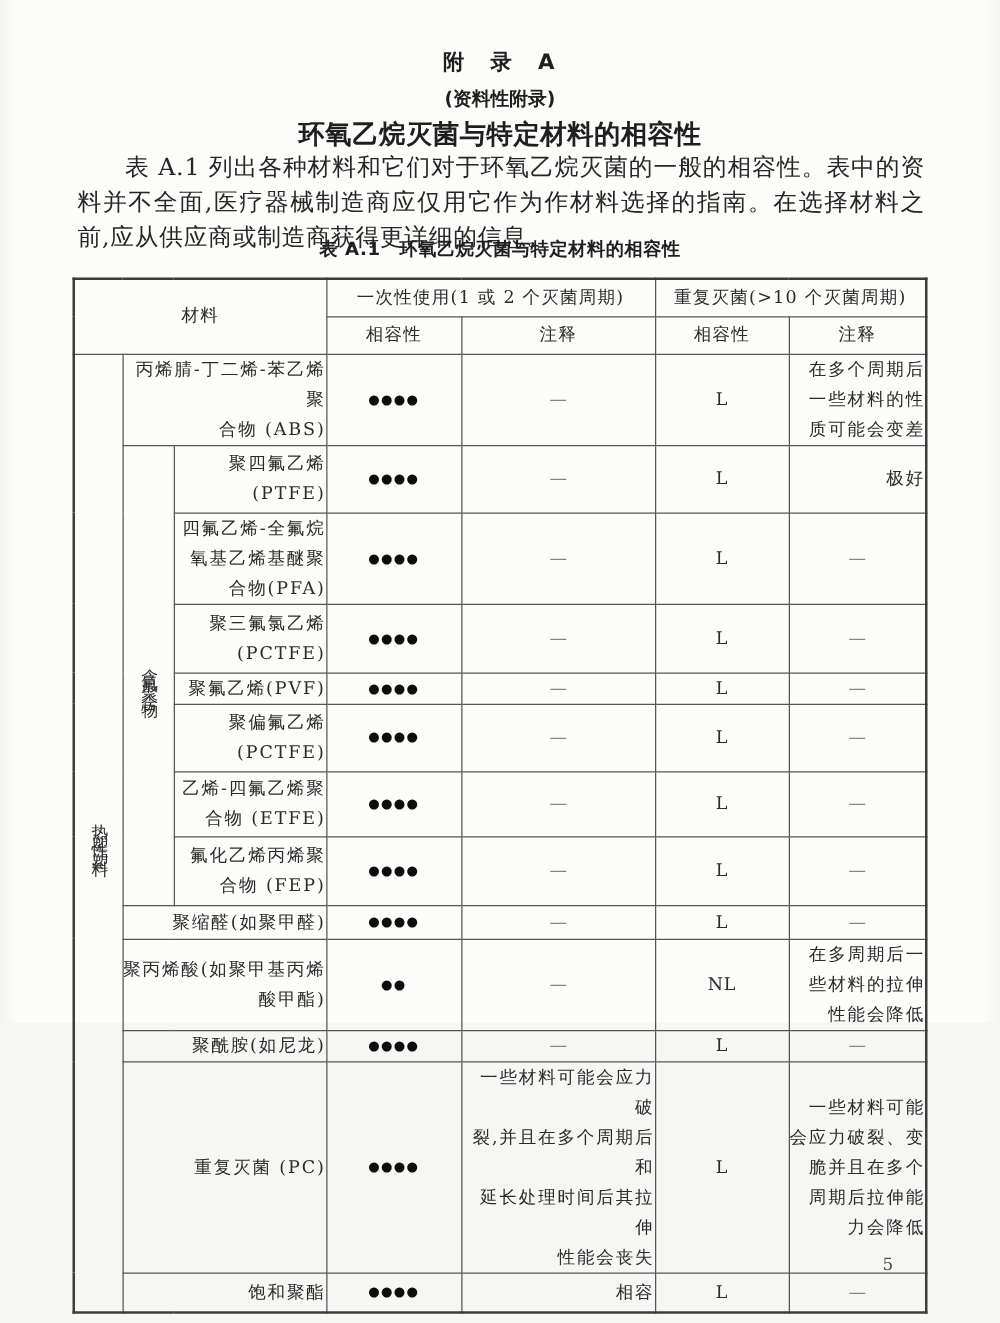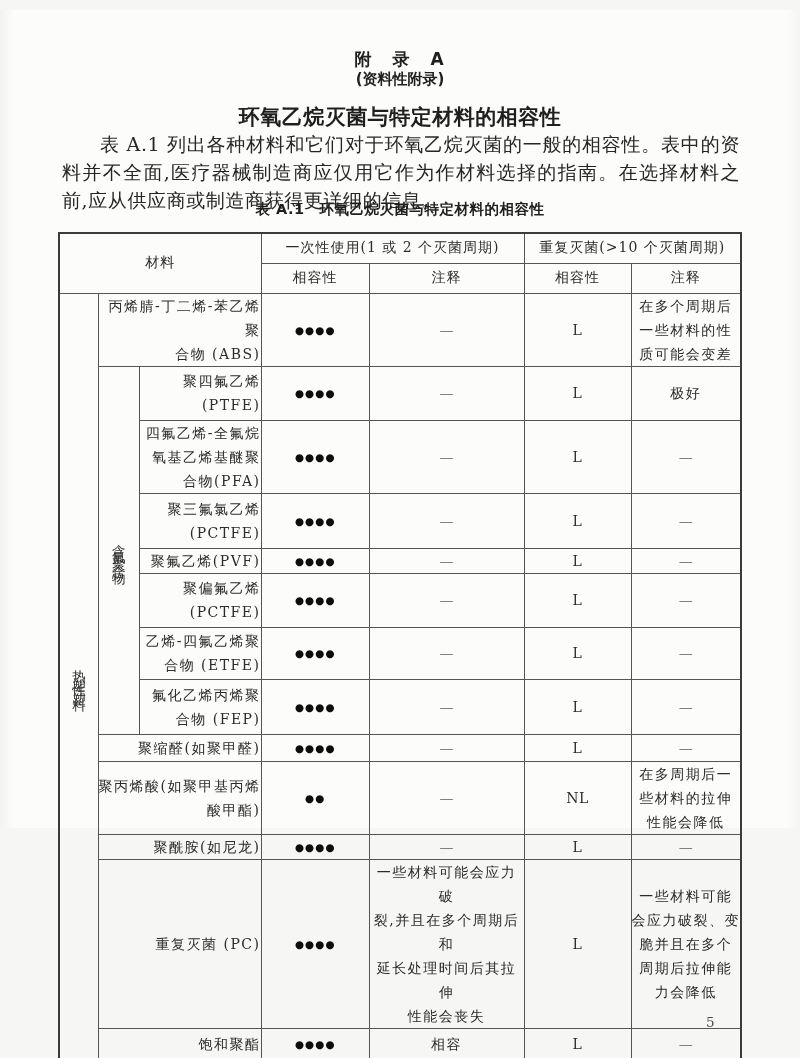--- a/index.html
+++ b/index.html
@@ -7,30 +7,29 @@
     width:800px;height:1058px;
     background:#f6f6f4;
     font-family:"DejaVu Serif","Liberation Serif",serif;
     color:#2b2b2b;
     position:relative;
     overflow:hidden;
   }
   .page{
     position:absolute;left:0;top:0;width:800px;height:818px;
     background:linear-gradient(90deg,#f3f3f1 0px,#fcfcfa 14px,#fcfcfa 786px,#f5f5f3 800px);
-    margin-top:10px;
   }
   .title-appendix{
     position:absolute;top:38px;left:0;width:100%;
     text-align:center;font-size:17px;font-weight:bold;
     font-family:"DejaVu Sans","Liberation Sans",sans-serif;
     letter-spacing:2px;color:#1f1f1f;
   }
   .title-sub{
-    position:absolute;top:60px;left:0;width:100%;
+    position:absolute;top:70px;left:0;width:100%;
     text-align:center;font-size:15px;font-weight:bold;
     font-family:"DejaVu Sans","Liberation Sans",sans-serif;
     color:#1f1f1f;
   }
   .title-main{
     position:absolute;top:93px;left:0;width:100%;
     text-align:center;font-size:21px;font-weight:bold;
     font-family:"DejaVu Sans","Liberation Sans",sans-serif;
     color:#1f1f1f;letter-spacing:0.5px;
   }
@@ -86,21 +85,21 @@
     text-align:center;
     font-size:13.5px;
     letter-spacing:0.5px;
   }
   td.compat-val.dots-cell{
     font-size:10.5px;
     letter-spacing:1px;
     color:#0d0d0d;
   }
   td.note{
-    text-align:center;
+    text-align:right;
     padding:3px 8px 3px 10px;
     font-size:13.5px;
     line-height:24px;
     letter-spacing:1.5px;
     white-space:pre-line;
   }
   td.note.dash, td.compat-val .dash{
     text-align:center;
   }
   td.note.dash{

